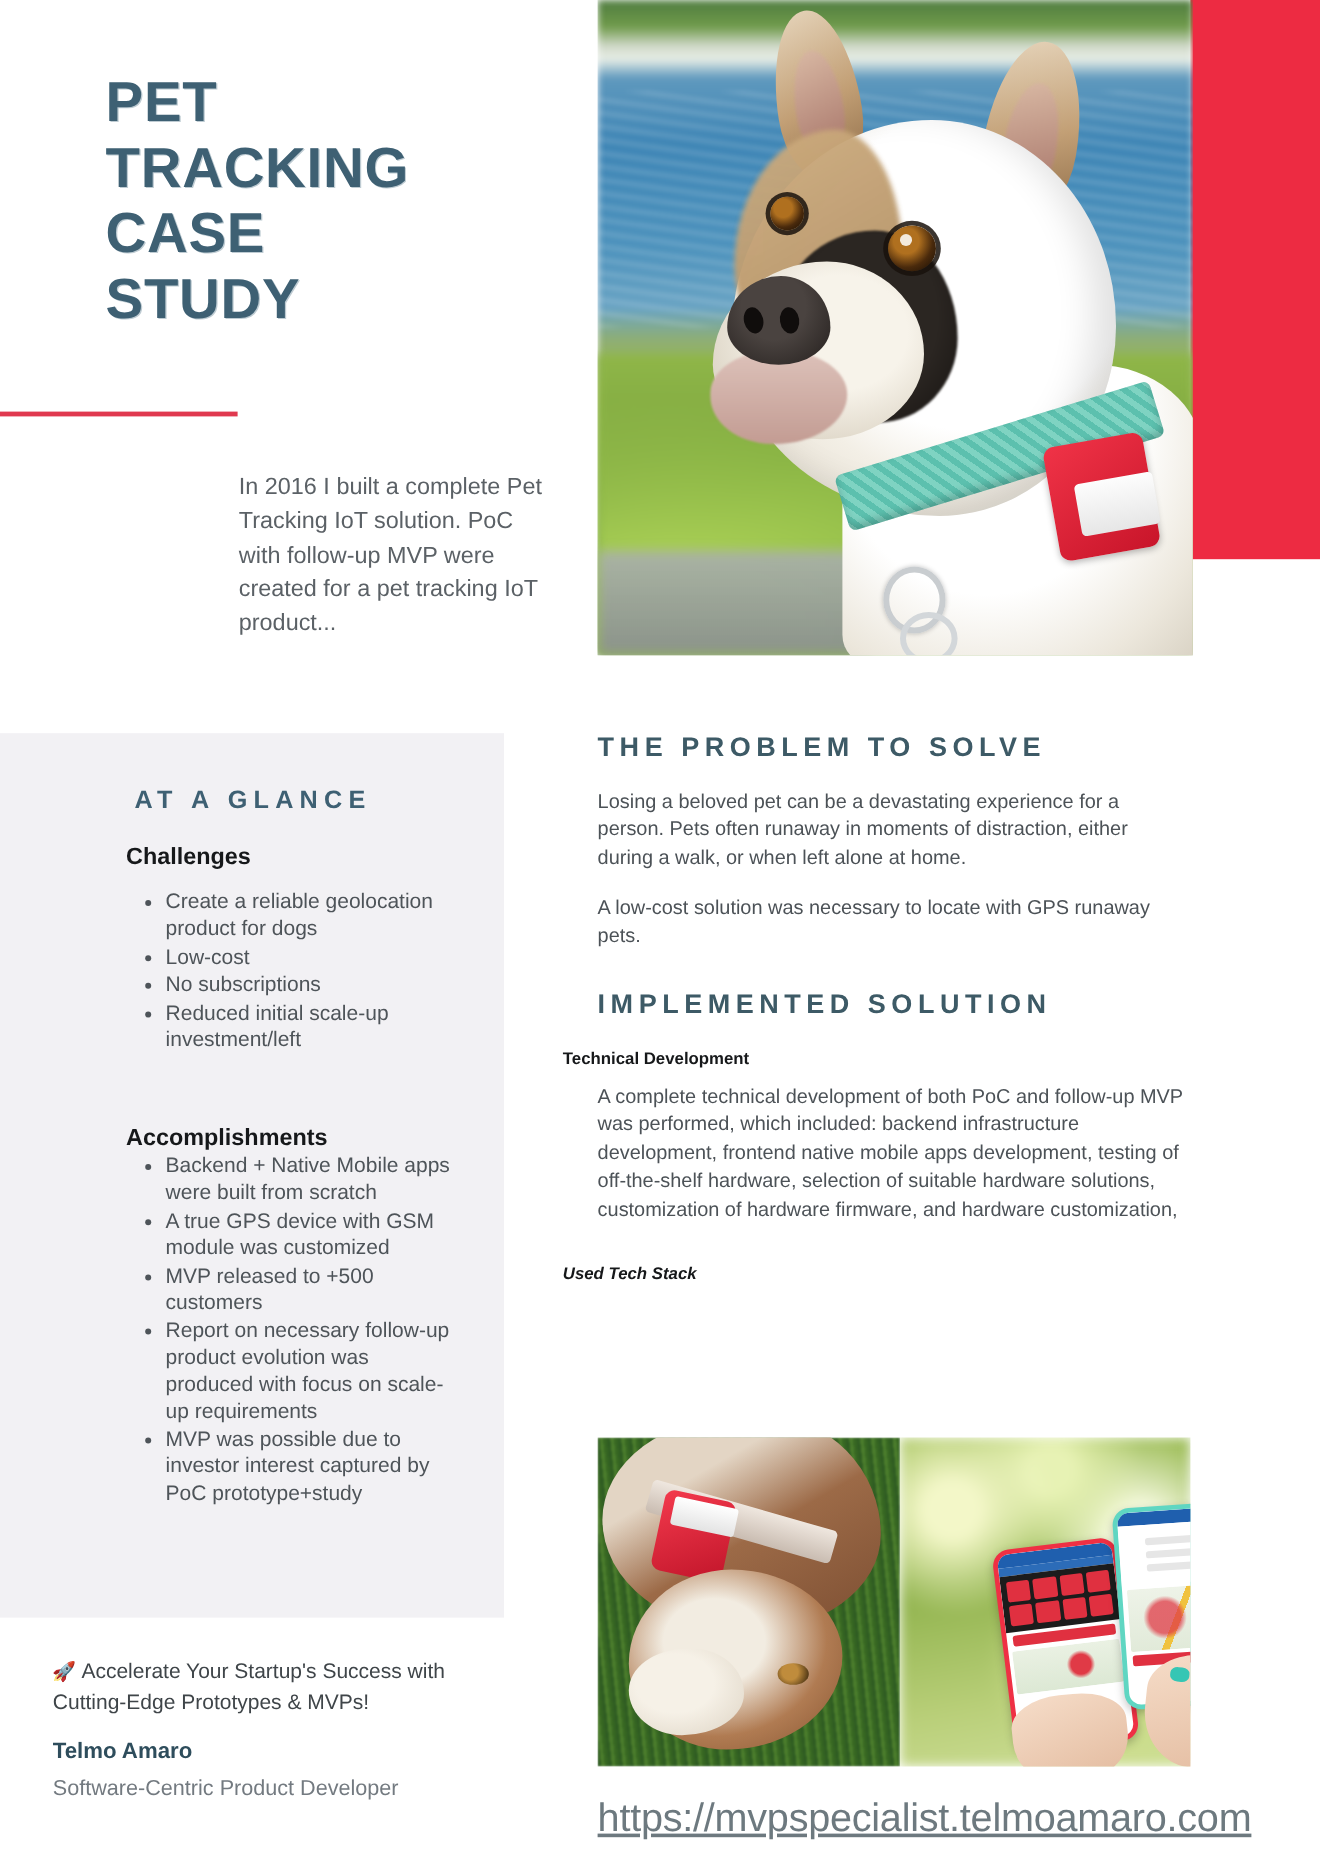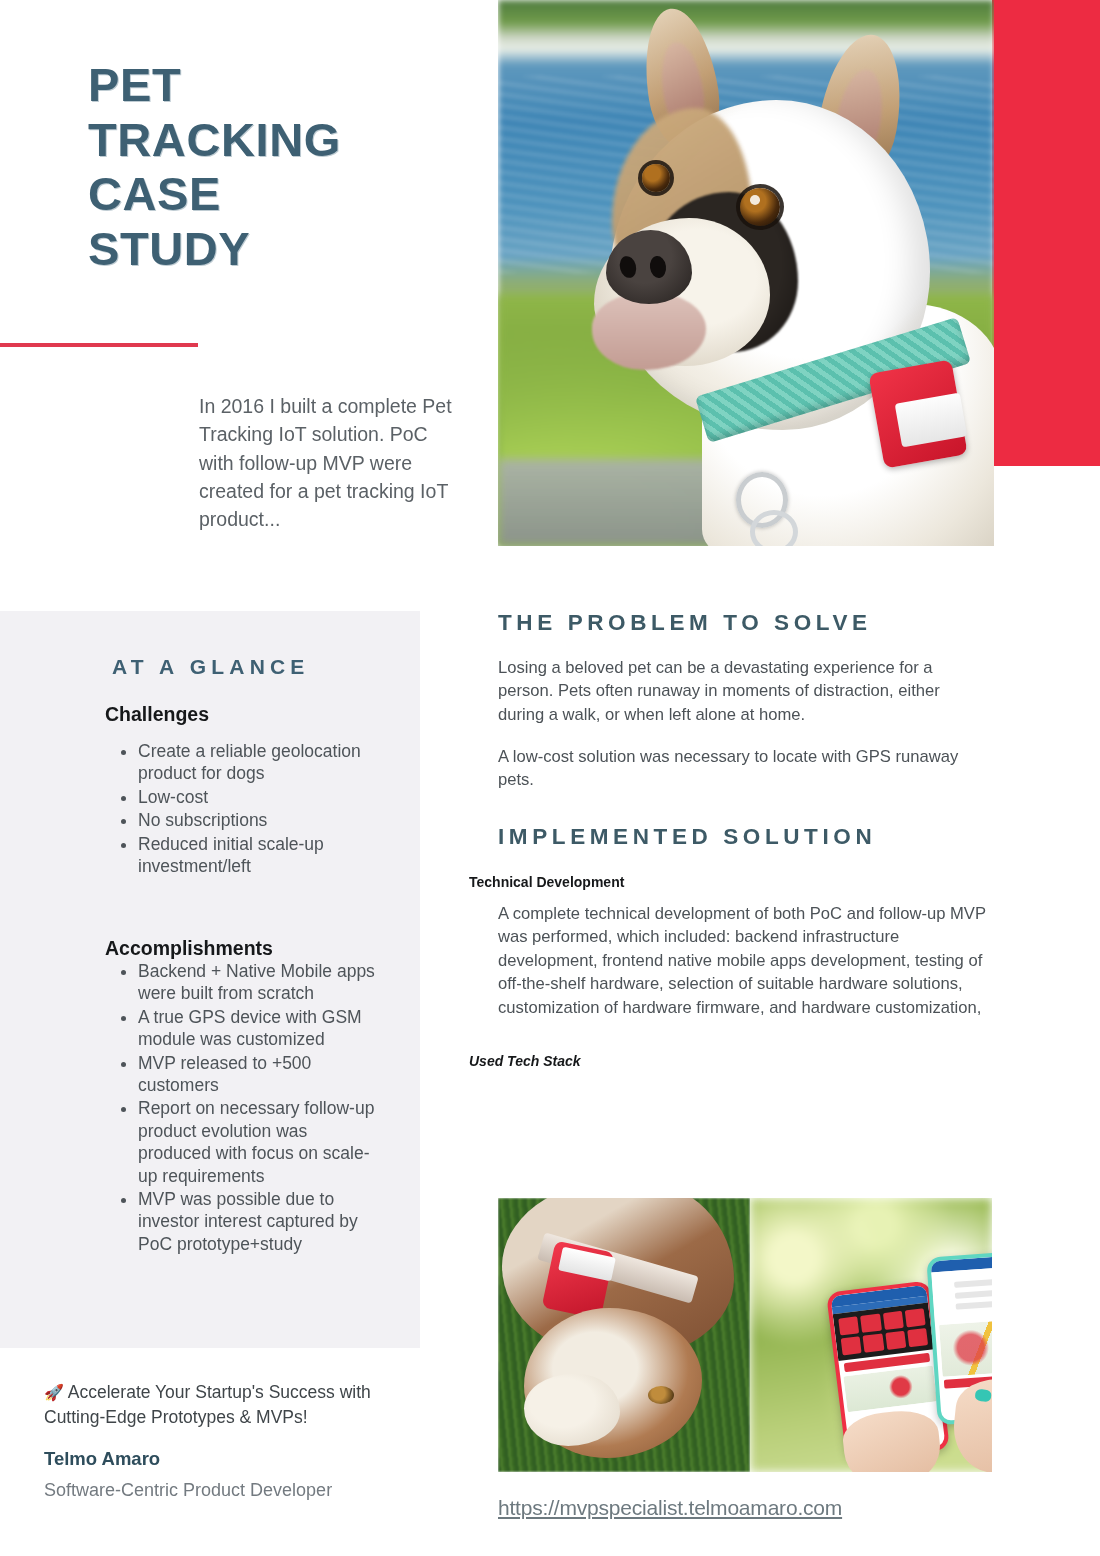--- a/index.html
+++ b/index.html
@@ -331,21 +331,21 @@
   .hand-l { left: 94px; top: 214px; width: 96px; height: 72px; transform: rotate(-6deg); }
   .hand-r { left: 204px; top: 182px; width: 104px; height: 94px; transform: rotate(6deg); }
   .nail {
     position:absolute; left: 18px; top: 12px; width: 16px; height: 12px;
     background: #35c6b4; border-radius: 40%;
   }
 
   
   .link {
     position: absolute; left: 498px; top: 1496px;
-    font-size: 21px; color: #6d797f; text-decoration: underline;
+    font-size: 33px; color: #6d797f; text-decoration: underline;
     letter-spacing: -.2px;
   }
 </style>
 </head>
 <body>
 
 <div class="page">
 
   <div class="red-bar"></div>
 

